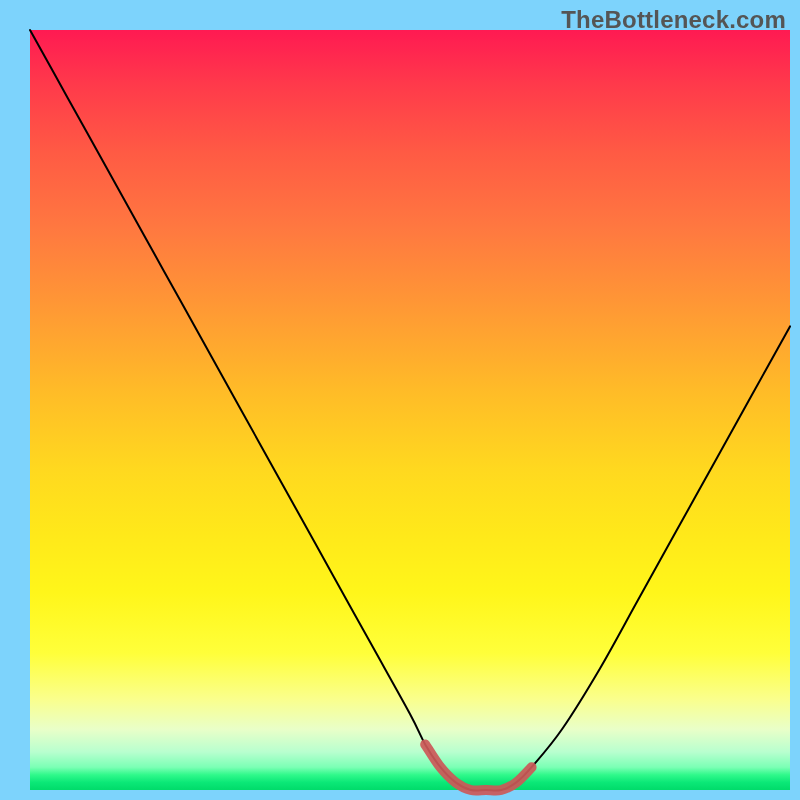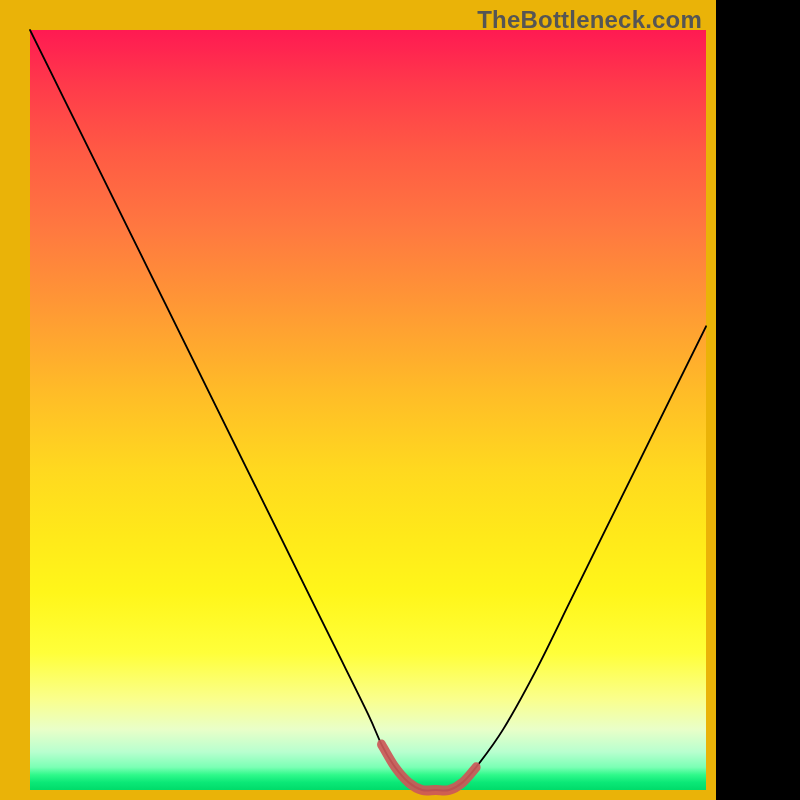--- a/index.html
+++ b/index.html
@@ -6,23 +6,23 @@
     margin: 0;
     padding: 0;
     width: 800px;
     height: 800px;
     background: #000;
     font-family: Arial, Helvetica, sans-serif;
     overflow: hidden;
   }
   .frame {
     position: relative;
-    width: 716px;
+    width: 800px;
     height: 800px;
-    background: #eab308;
+    background: #7dd3fc;
   }
   .watermark {
     position: absolute;
     top: 6px;
     right: 14px;
     font-size: 24px;
     font-weight: 600;
     color: #555;
     letter-spacing: 0.2px;
     z-index: 20;

